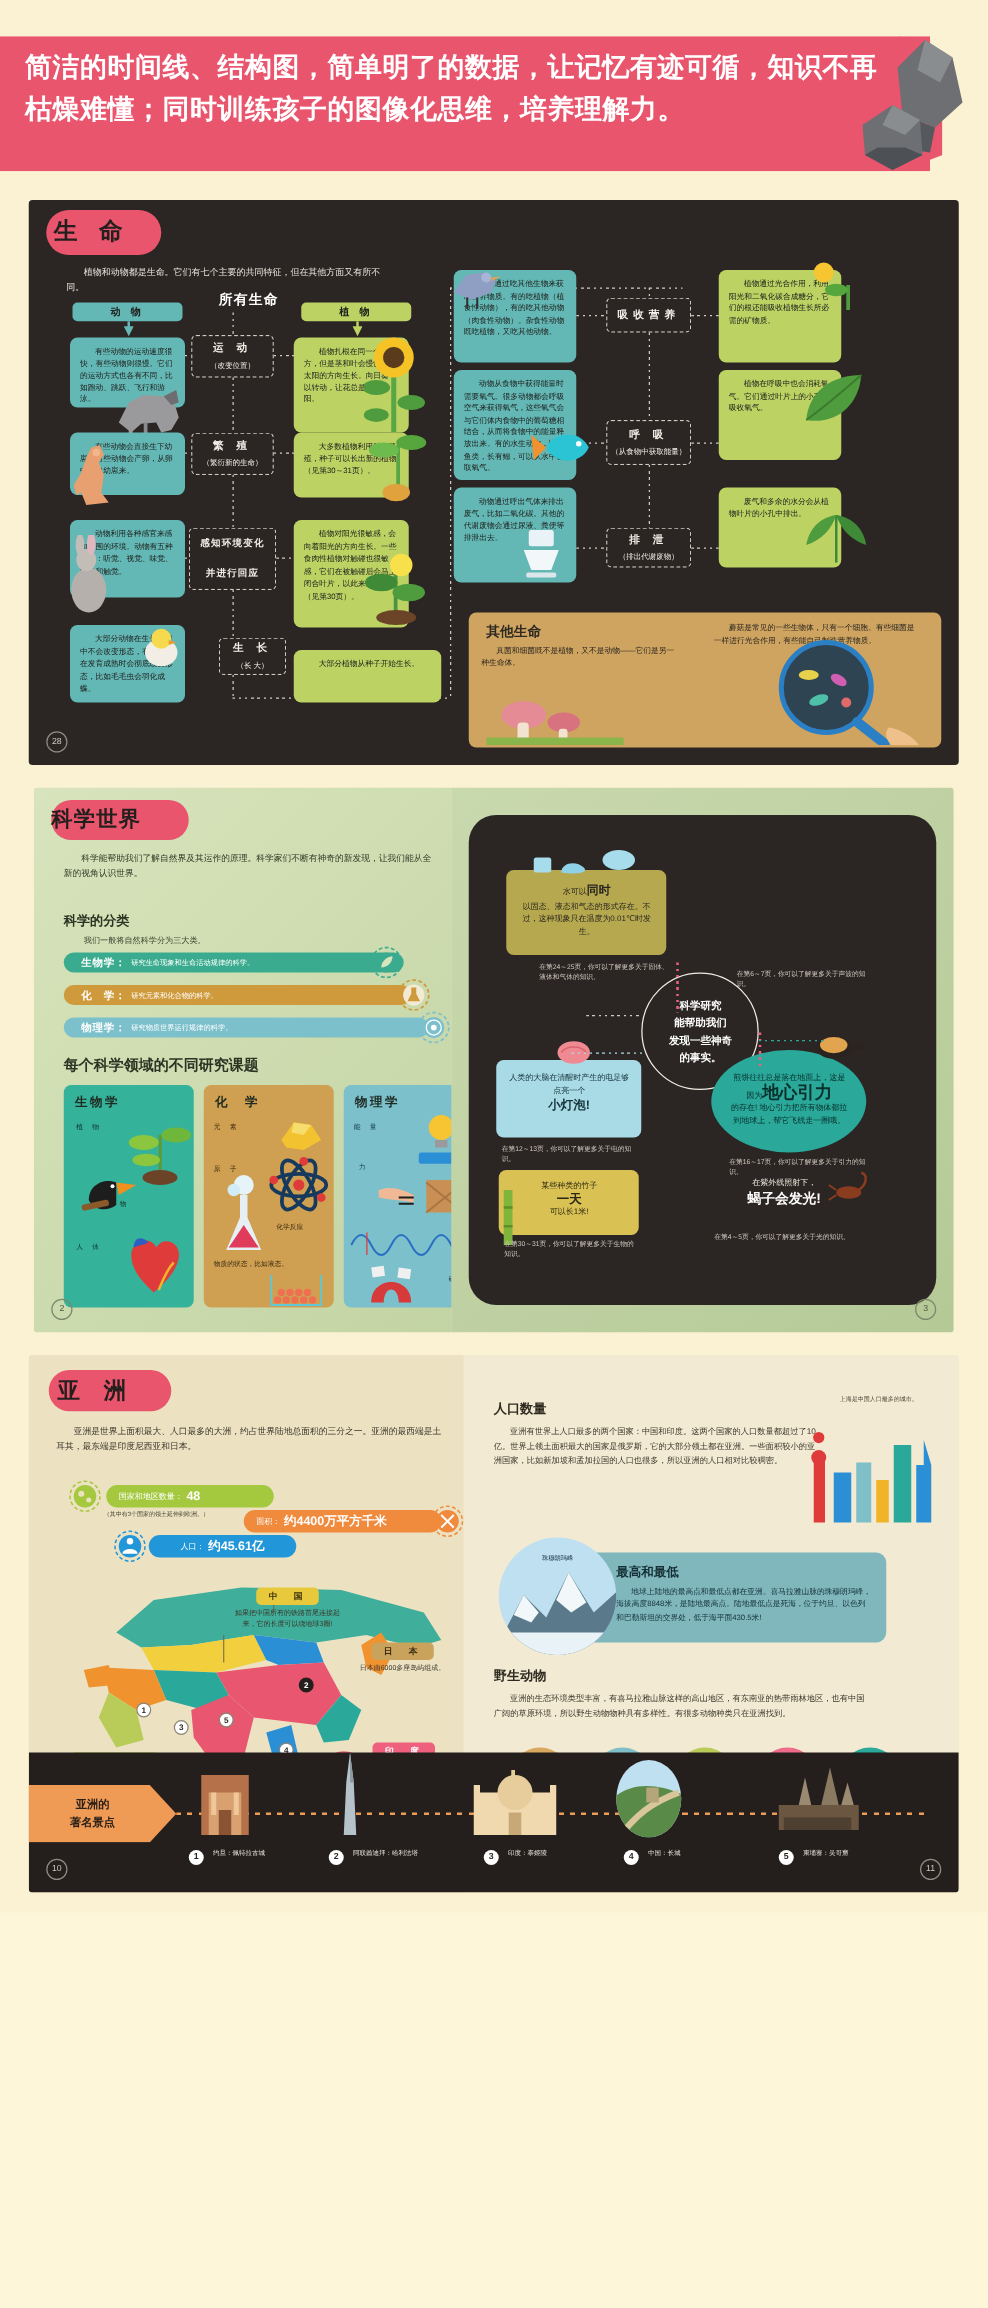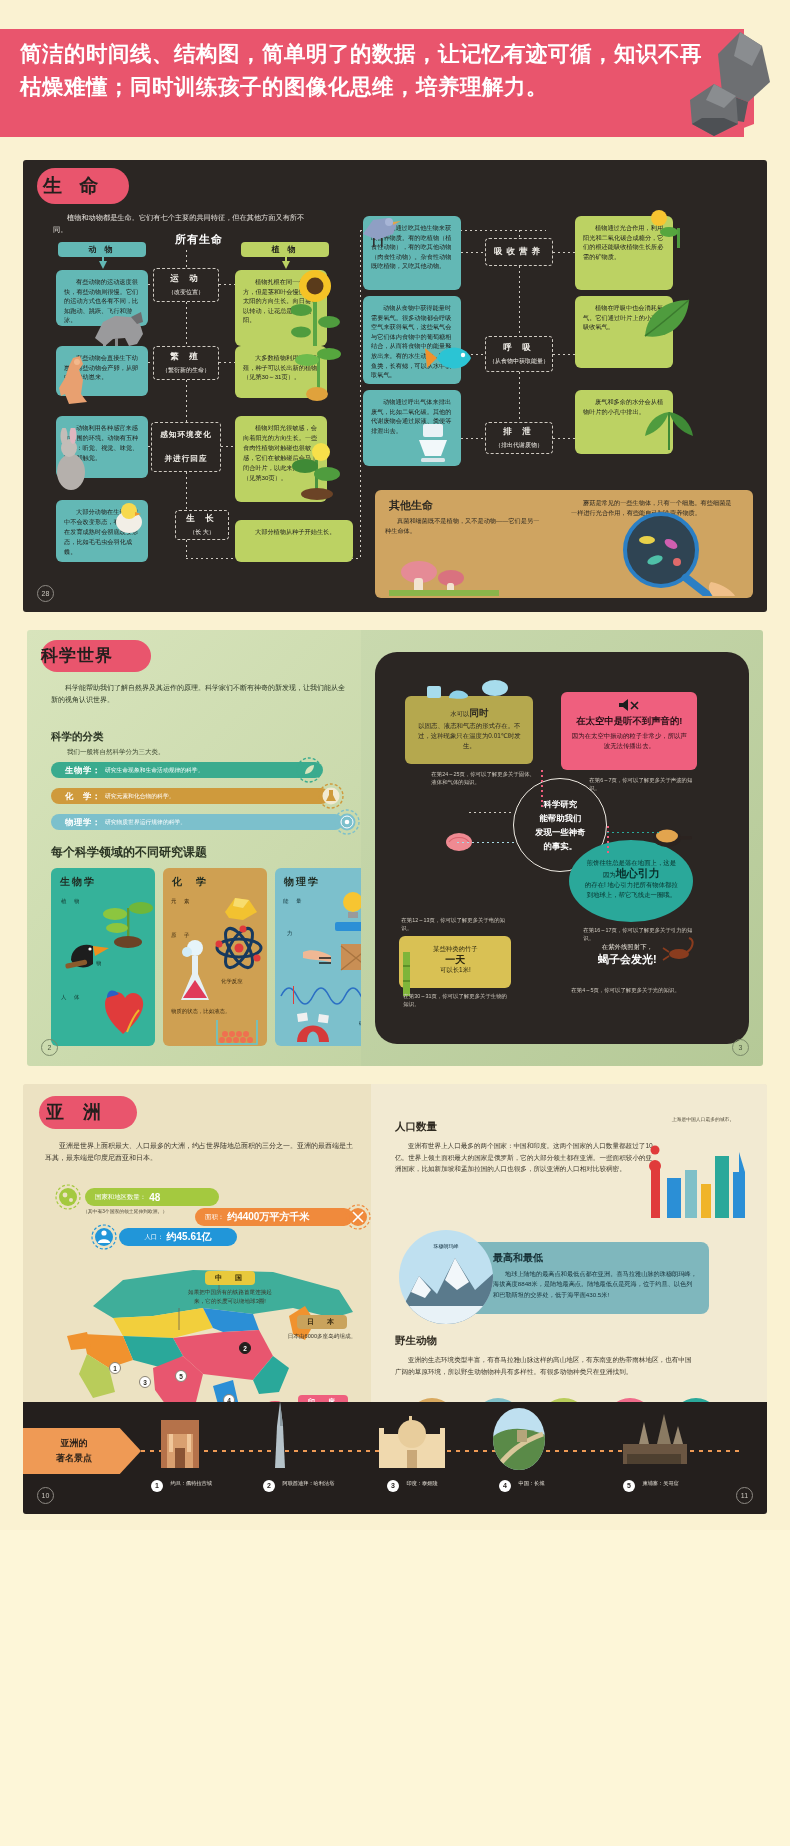--- a/index.html
+++ b/index.html
@@ -533,46 +533,42 @@
         </p>
         <p style="padding:2px 8px;color:#2b2720">以固态、液态和气态的形式存在。不过，这种现象只在温度为0.01℃时发生。</p>
       </div>
       <svg style="position:absolute;left:62px;top:48px;width:96px;height:26px">
         <rect x="4" y="8" width="14" height="12" rx="2" fill="#a7dcec"></rect>
         <path d="M26 20 C26 12, 38 10, 44 16 C48 20, 40 22, 26 20z" fill="#8fd2e8"></path>
         <ellipse cx="72" cy="10" rx="13" ry="8" fill="#a7dcec"></ellipse>
       </svg>
       <div class="cite" style="left:70px;top:140px;width:104px">在第24～25页，你可以了解更多关于固体、液体和气体的知识。</div>
 
-      <div class="fact" style="left:200px;top:62px;width:136px;height:78px;background:#ef5f7e">
-        <svg style="display:block;margin:6px auto 0 auto;width:24px;height:14px">
-          <polygon points="2,5 6,5 11,1 11,13 6,9 2,9" fill="#1d1d1d"></polygon>
-          <path d="M14 4 L21 11 M21 4 L14 11" stroke="#1d1d1d" stroke-width="1.6"></path>
-        </svg>
-        <p style="font-size:9.4px;font-weight:bold;color:#2b1118;line-height:13px;margin-top:2px">在太空中是听不到声音的!</p>
-        <p style="padding:4px 10px 0 10px;color:#2b1118">因为在太空中振动的粒子非常少，所以声波无法传播出去。</p>
-      </div>
       <div class="cite" style="left:228px;top:146px;width:106px">在第6～7页，你可以了解更多关于声波的知识。</div>
 
       <div class="center-circle" style="left:152px;top:148px">
         <span style="white-space:pre-line">科学研究
 能帮助我们
 发现一些神奇
 的事实。</span>
       </div>
 
+      <div class="fact" style="left:36px;top:218px;width:116px;height:62px;background:#a9dbe6">
+        <p style="padding:10px 8px 0 8px;color:#16323a">人类的大脑在清醒时产生的电足够点亮一个</p>
+        <p style="font-size:10px;font-weight:bold;color:#16323a;margin-top:2px">小灯泡!</p>
+      </div>
       <svg style="position:absolute;left:84px;top:200px;width:28px;height:22px">
         <ellipse cx="14" cy="12" rx="13" ry="9" fill="#ef8a92"></ellipse>
         <path d="M4 12 C8 6, 20 6, 24 12" stroke="#d9646e" stroke-width="1.2" fill="none"></path>
       </svg>
       <div class="cite" style="left:40px;top:286px;width:112px">在第12～13页，你可以了解更多关于电的知识。</div>
 
       <div class="fact" style="left:208px;top:210px;width:124px;height:82px;background:#2aa89a;border-radius:50%">
         <p style="padding:18px 16px 0 16px;color:#08302c">
-          <span>煎饼往往总是落在地面上，这是因为</span><b style="font-size:11px">地心引力</b>
+          <span>煎饼往往总是落在地面上，这是因为</span><b style="font-size:14px">地心引力</b>
         </p>
         <p style="padding:0 14px;color:#08302c">的存在! 地心引力把所有物体都拉到地球上，帮它飞线走一圈哦。</p>
       </div>
       <svg style="position:absolute;left:290px;top:192px;width:42px;height:30px">
         <ellipse cx="16" cy="16" rx="14" ry="9" fill="#2b2320"></ellipse>
         <ellipse cx="16" cy="14" rx="11" ry="6.5" fill="#e2a44e"></ellipse>
         <rect x="28" y="14" width="13" height="3.5" rx="1.6" fill="#2b2320"></rect>
       </svg>
       <div class="cite" style="left:222px;top:296px;width:112px">在第16～17页，你可以了解更多关于引力的知识。</div>
 

